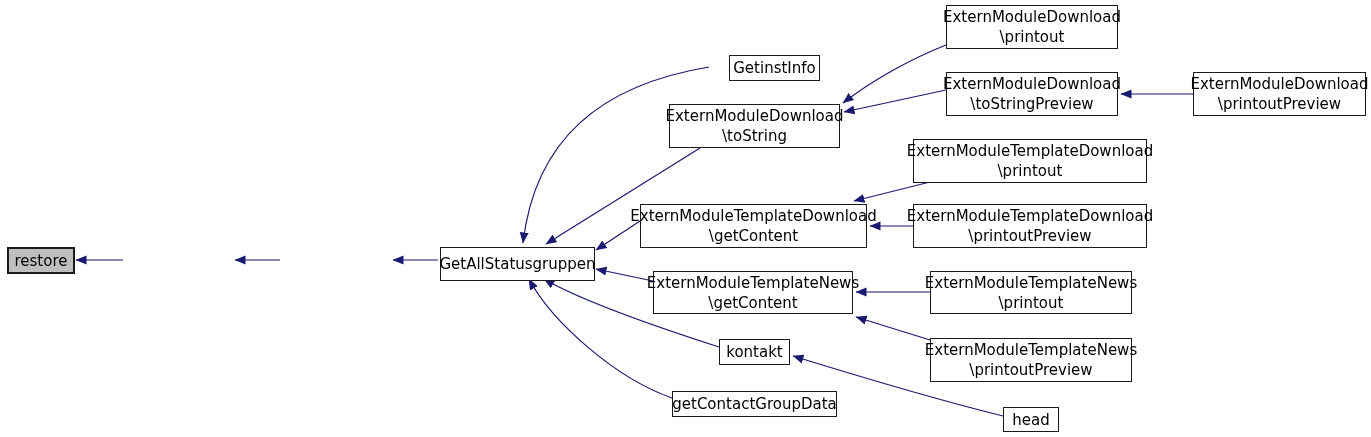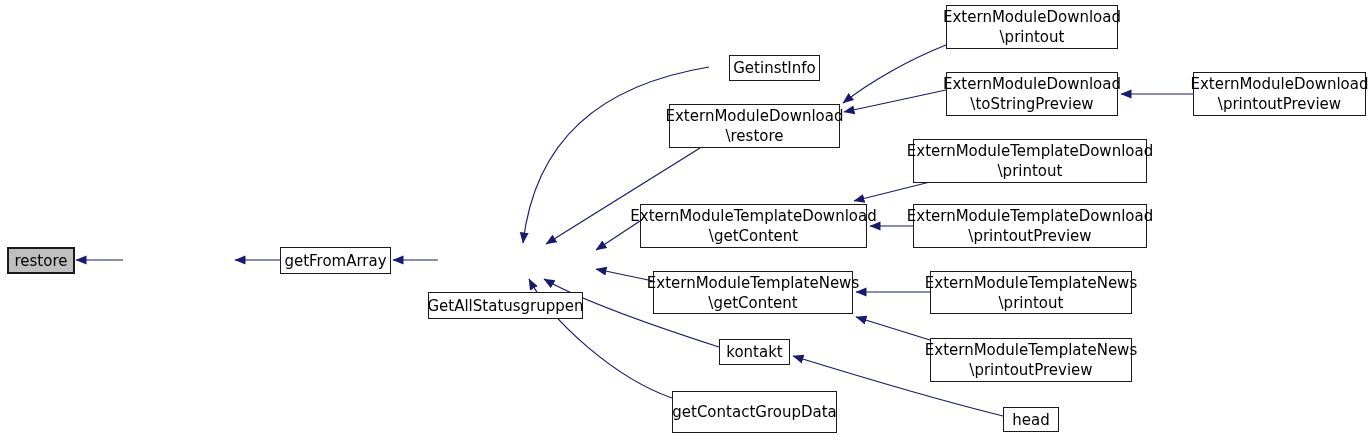--- a/index.html
+++ b/index.html
@@ -70,35 +70,32 @@
     <path class="edge" d="M930,292 L856,292" marker-end="url(#arrow)"></path>
     <path class="edge" d="M930,340 L856,317" marker-end="url(#arrow)"></path>
     <path class="edge" d="M1003,416 C930,398 848,373 793,356" marker-end="url(#arrow)"></path>
   </svg>
 
   <div class="node highlight" style="left:7px; top:247px; width:68px; height:27px;">
     <span class="lbl">restore</span>
   </div>
 
 
-  <div class="node" style="left:280px; top:247px; width:111px; height:27px;">
-    <span class="lbl">getFromArray</span>
-  </div>
 
-  <div class="node" style="left:428px; top:247px; width:155px; height:27px;margin-top:45px;">
+  <div class="node" style="left:440px; top:247px; width:155px; height:34px;">
     <span class="lbl">GetAllStatusgruppen</span>
   </div>
 
   <div class="node" style="left:709px; top:55px; width:91px; height:26px;margin-left:20px;">
     <span class="lbl">GetinstInfo</span>
   </div>
 
   <div class="node" style="left:669px; top:104px; width:171px; height:44px;">
     <span class="lbl">ExternModuleDownload</span>
-    <span class="lbl">\restore</span>
+    <span class="lbl">\toString</span>
   </div>
 
   <div class="node" style="left:946px; top:5px; width:172px; height:44px;">
     <span class="lbl">ExternModuleDownload</span>
     <span class="lbl">\printout</span>
   </div>
 
   <div class="node" style="left:946px; top:72px; width:172px; height:44px;">
     <span class="lbl">ExternModuleDownload</span>
     <span class="lbl">\toStringPreview</span>
@@ -136,21 +133,21 @@
 
   <div class="node" style="left:719px; top:339px; width:71px; height:26px;text-align:center;">
     <span class="lbl">kontakt</span>
   </div>
 
   <div class="node" style="left:930px; top:338px; width:202px; height:44px;">
     <span class="lbl">ExternModuleTemplateNews</span>
     <span class="lbl">\printoutPreview</span>
   </div>
 
-  <div class="node" style="left:672px; top:391px; width:165px; height:42px;">
+  <div class="node" style="left:672px; top:391px; width:165px; height:26px;">
     <span class="lbl">getContactGroupData</span>
   </div>
 
   <div class="node" style="left:1003px; top:407px; width:56px; height:25px;">
     <span class="lbl">head</span>
   </div>
 
 </div>
 
 </body></html>

